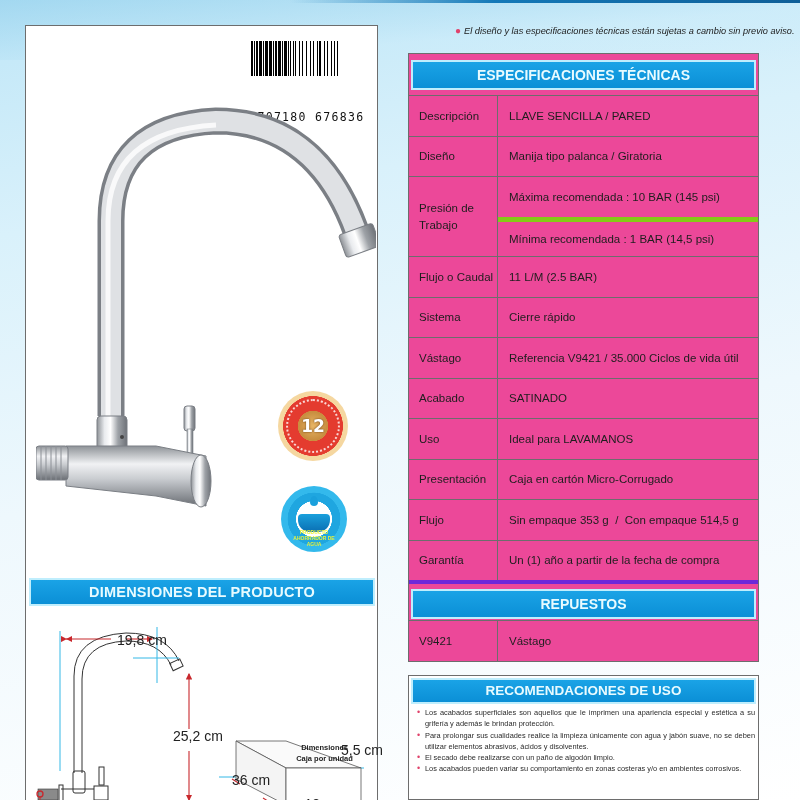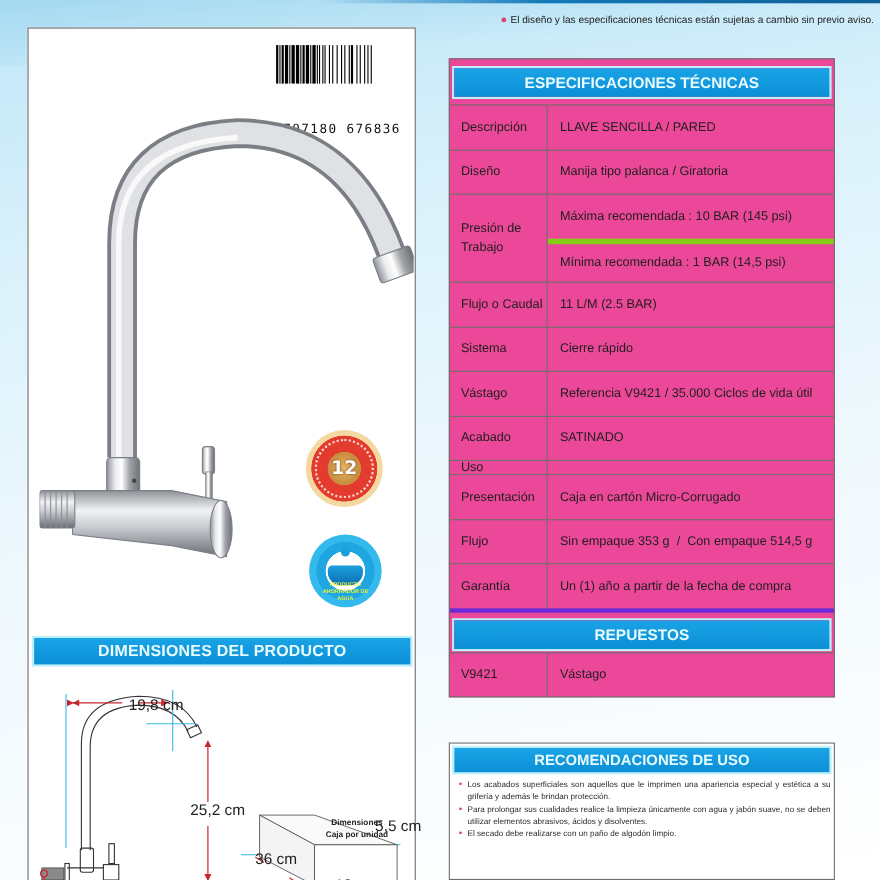--- a/index.html
+++ b/index.html
@@ -82,22 +82,23 @@
   .dims-banner { left: 5px; top: 554px; width: 342px; font-size: 14.5px; letter-spacing: 0.2px; }
 
   .dims-drawing { position: absolute; left: 0; top: 585px; width: 352px; height: 200px; }
   .dim-label {
     position: absolute; font-size: 14px; color: #222; white-space: nowrap;
     font-family: "Liberation Sans", sans-serif;
   }
 
   
   .disclaimer {
-    position: absolute; left: 455px; top: 13px; font-size: 9.2px; color: #1b1b1b; white-space: nowrap;
+    position: absolute; left: 455px; top: 25px; font-size: 9.2px; color: #1b1b1b; white-space: nowrap;
     font-family: "Liberation Sans", sans-serif;
+    font-style: italic;
   }
   .disclaimer .dot { color: #e0426b; font-size: 10px; margin-right: 3px; }
 
   .spec-table {
     position: absolute; left: 408px; top: 25px; width: 351px;
     background: #ec4899; border: 1px solid #6d6d6d; margin-top: 28px;
   }
   .spec-head { height: 41px; position: relative; }
   .spec-head .section-banner { left: 4px; top: 8px; width: 341px; height: 26px; line-height: 26px; font-size: 14px; }
   .spec-row { display: flex; border-top: 1px solid #6d6d6d; }
@@ -348,20 +349,23 @@
       </div>
   </div>
   <div class="spec-row">
     <div class="spec-key">Acabado</div>
     <div class="spec-vals">
         <div class="spec-val">SATINADO</div>
       </div>
   </div>
   <div class="spec-row">
     <div class="spec-key">Uso</div>
+    <div class="spec-vals">
+        <div class="spec-val">Ideal para LAVAMANOS</div>
+      </div>
   </div>
   <div class="spec-row">
     <div class="spec-key">Presentación</div>
     <div class="spec-vals">
         <div class="spec-val">Caja en cartón Micro-Corrugado</div>
       </div>
   </div>
   <div class="spec-row">
     <div class="spec-key">Flujo</div>
     <div class="spec-vals">
@@ -385,14 +389,15 @@
       </div>
   </div>
 </div>
 
 <div class="reco-box">
   <div class="section-banner">RECOMENDACIONES DE USO</div>
   <ul class="reco-list">
     <li>Los acabados superficiales son aquellos que le imprimen una apariencia especial y estética a su grifería y además le brindan protección.</li>
     <li>Para prolongar sus cualidades realice la limpieza únicamente con agua y jabón suave, no se deben utilizar elementos abrasivos, ácidos y disolventes.</li>
     <li>El secado debe realizarse con un paño de algodón limpio.</li>
+    <li>Los acabados pueden variar su comportamiento en zonas costeras y/o en ambientes corrosivos.</li>
   </ul>
 </div>
 
 </body></html>

